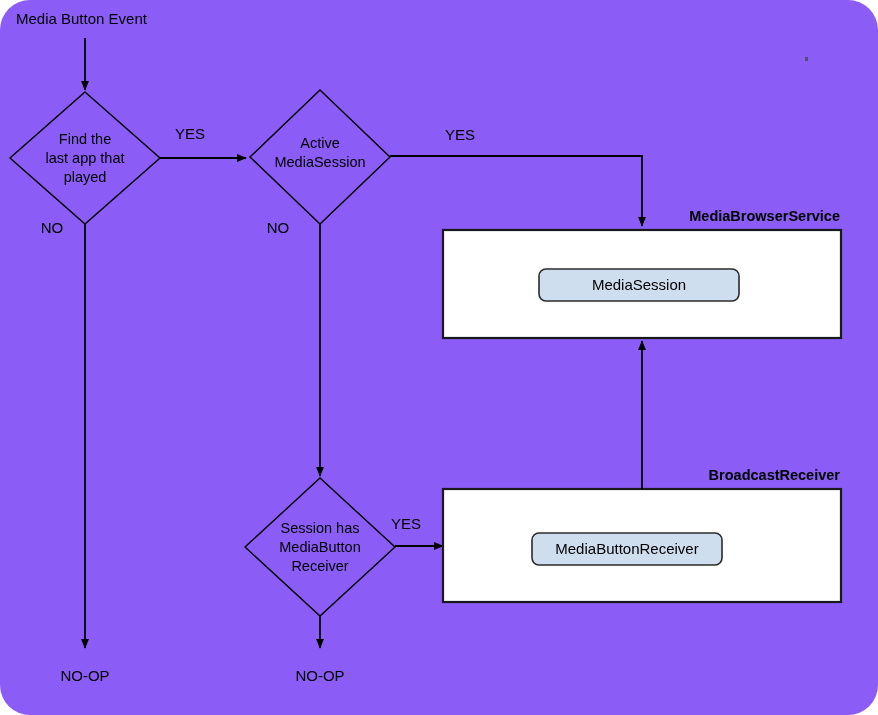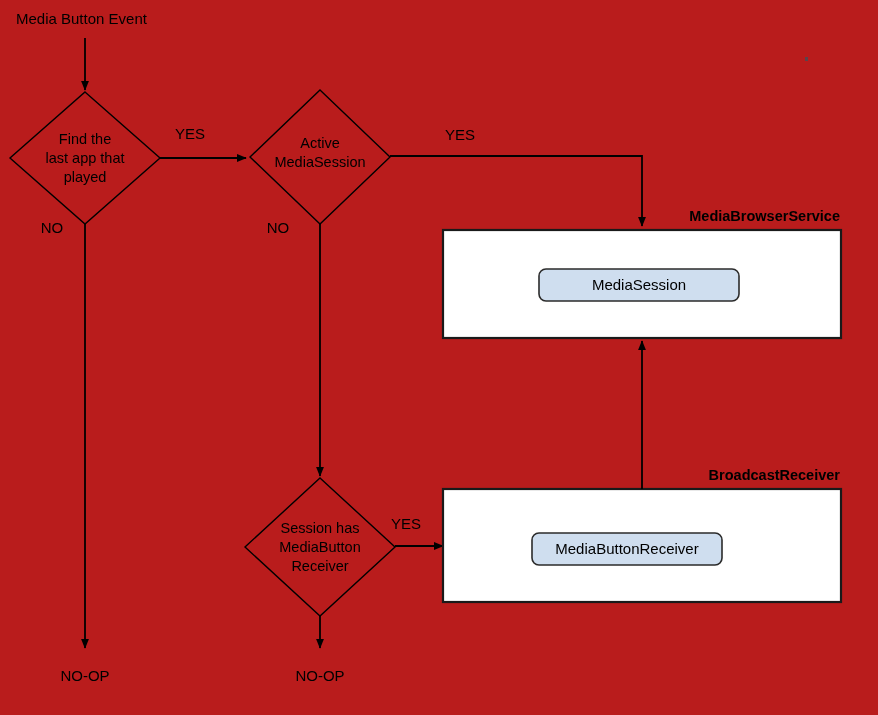--- a/index.html
+++ b/index.html
@@ -9,22 +9,23 @@
     background: #ffffff;
   }
   body {
     font-family: "Liberation Sans", sans-serif;
     color: #000000;
   }
   #canvas {
     position: relative;
     width: 878px;
     height: 715px;
-    background: #b91c1c;
+    background: #8b5cf6;
     overflow: hidden;
+    border-radius: 30px;
   }
   #diagram-svg {
     position: absolute;
     left: 0;
     top: 0;
     width: 878px;
     height: 715px;
   }
   .node-text {
     font-family: "Liberation Sans", sans-serif;

